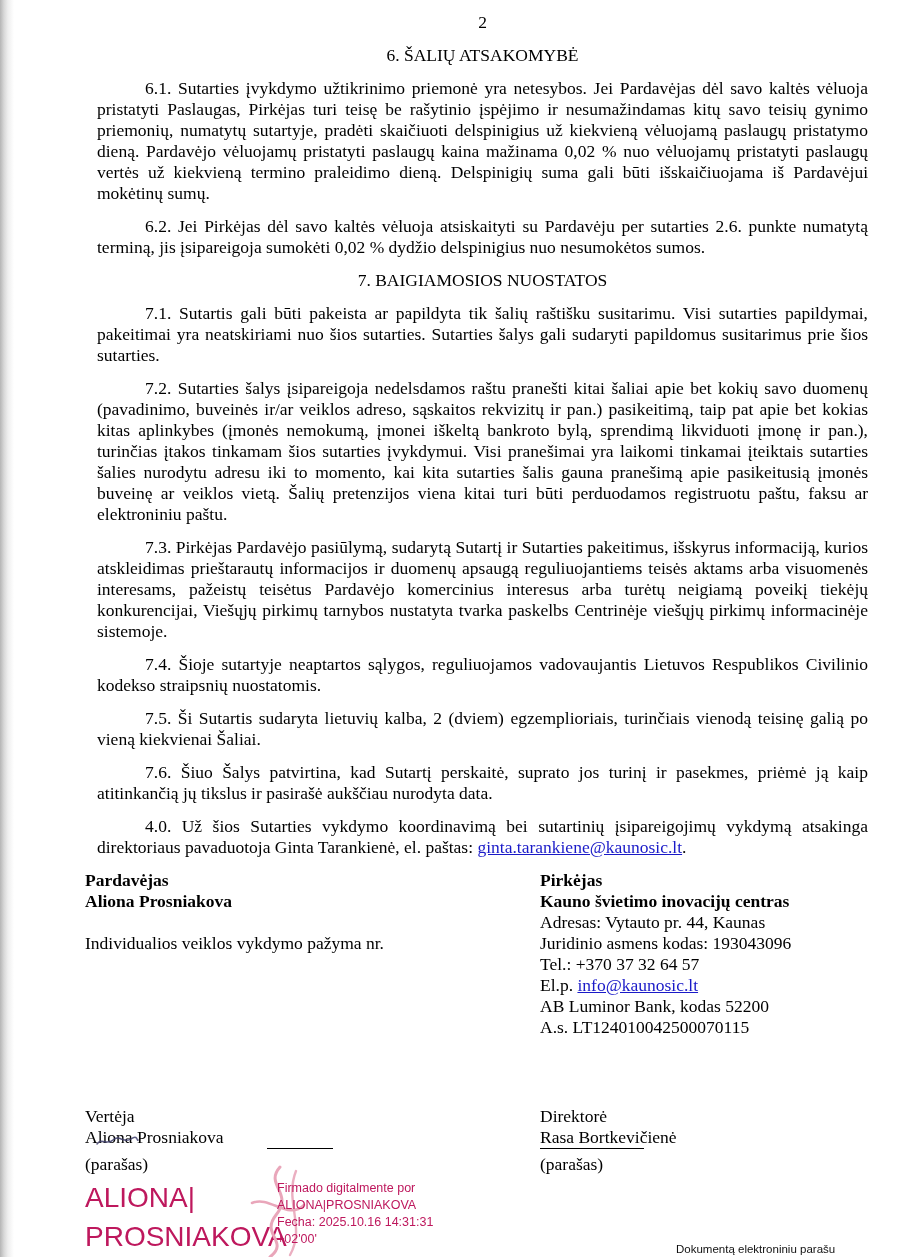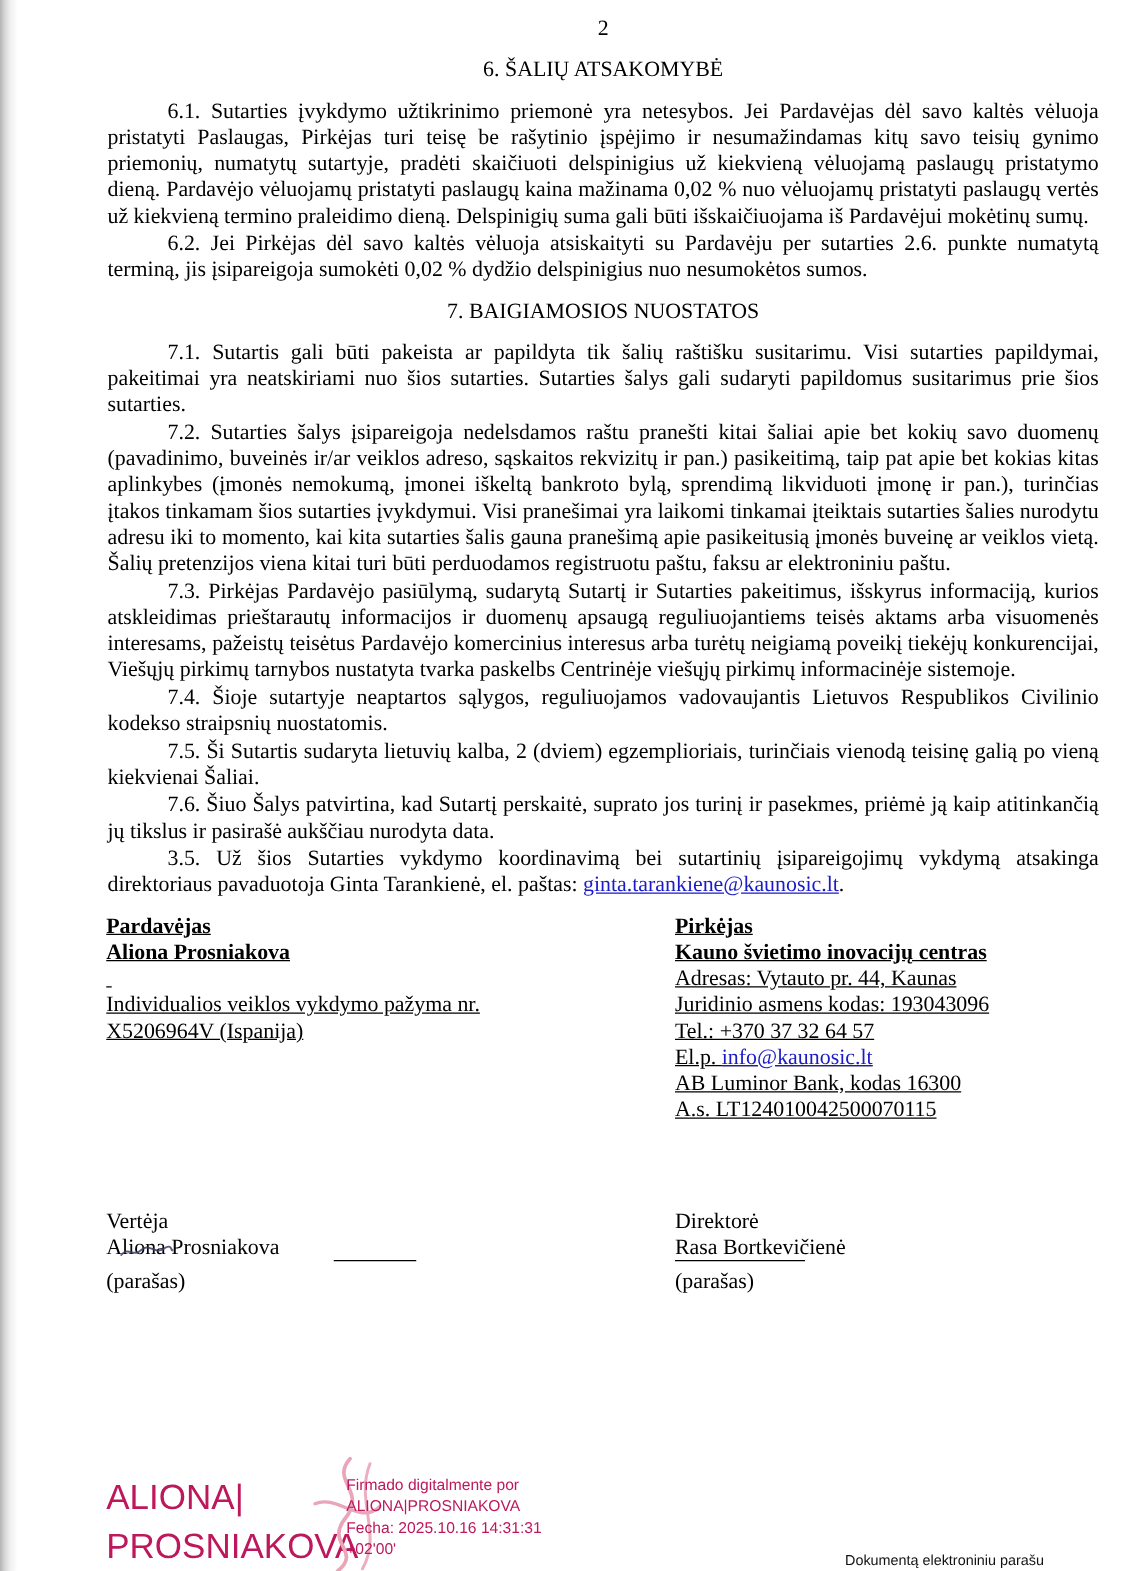--- a/index.html
+++ b/index.html
@@ -28,30 +28,30 @@
     line-height: 21px;
   }
   .page-number { text-align: center; margin-bottom: 12px; }
   .heading {
     font-size: 17.5px;
     font-weight: normal;
     text-align: center;
     margin: 12px 0 12px 0;
   }
   p.para {
-    margin: 1px;
+    margin: 12px;
     text-align: justify;
     text-indent: 48px;
   }
   a.doclink {
     color: #1a1ac8;
     text-decoration: underline;
   }
   a.doclink.italic { }
-  .req-row { display: flex; margin-top: 12px; text-decoration: underline; }
+  .req-row { display: flex; margin-top: 12px; }
   .req-col-left { width: 455px; }
   .req-col-right { flex: 1; }
   .bold { font-weight: bold; }
   .req-line { white-space: nowrap; }
   .blank-line { height: 21px; }
   .sig-names-row { display: flex; margin-top: 68px; }
   .sig-names-col-left { width: 455px; }
   .sig-names-col-right { flex: 1; }
   .name-wrap { position: relative; display: inline-block; }
   .scribble-small { position: absolute; left: 10px; top: 6px; pointer-events: none; }
@@ -107,39 +107,38 @@
     <p class="para">6.1. Sutarties įvykdymo užtikrinimo priemonė yra netesybos. Jei Pardavėjas dėl savo kaltės vėluoja pristatyti Paslaugas, Pirkėjas turi teisę be rašytinio įspėjimo ir nesumažindamas kitų savo teisių gynimo priemonių, numatytų sutartyje, pradėti skaičiuoti delspinigius už kiekvieną vėluojamą paslaugų pristatymo dieną. Pardavėjo vėluojamų pristatyti paslaugų kaina mažinama 0,02 % nuo vėluojamų pristatyti paslaugų vertės už kiekvieną termino praleidimo dieną. Delspinigių suma gali būti išskaičiuojama iš Pardavėjui mokėtinų sumų.</p>
     <p class="para">6.2. Jei Pirkėjas dėl savo kaltės vėluoja atsiskaityti su Pardavėju per sutarties 2.6. punkte numatytą terminą, jis įsipareigoja sumokėti 0,02 % dydžio delspinigius nuo nesumokėtos sumos.</p>
 
     <div class="heading">7. BAIGIAMOSIOS NUOSTATOS</div>
     <p class="para">7.1. Sutartis gali būti pakeista ar papildyta tik šalių raštišku susitarimu. Visi sutarties papildymai, pakeitimai yra neatskiriami nuo šios sutarties. Sutarties šalys gali sudaryti papildomus susitarimus prie šios sutarties.</p>
     <p class="para">7.2. Sutarties šalys įsipareigoja nedelsdamos raštu pranešti kitai šaliai apie bet kokių savo duomenų (pavadinimo, buveinės ir/ar veiklos adreso, sąskaitos rekvizitų ir pan.) pasikeitimą, taip pat apie bet kokias kitas aplinkybes (įmonės nemokumą, įmonei iškeltą bankroto bylą, sprendimą likviduoti įmonę ir pan.), turinčias įtakos tinkamam šios sutarties įvykdymui. Visi pranešimai yra laikomi tinkamai įteiktais sutarties šalies nurodytu adresu iki to momento, kai kita sutarties šalis gauna pranešimą apie pasikeitusią įmonės buveinę ar veiklos vietą. Šalių pretenzijos viena kitai turi būti perduodamos registruotu paštu, faksu ar elektroniniu paštu.</p>
     <p class="para">7.3. Pirkėjas Pardavėjo pasiūlymą, sudarytą Sutartį ir Sutarties pakeitimus, išskyrus informaciją, kurios atskleidimas prieštarautų informacijos ir duomenų apsaugą reguliuojantiems teisės aktams arba visuomenės interesams, pažeistų teisėtus Pardavėjo komercinius interesus arba turėtų neigiamą poveikį tiekėjų konkurencijai, Viešųjų pirkimų tarnybos nustatyta tvarka paskelbs Centrinėje viešųjų pirkimų informacinėje sistemoje.</p>
     <p class="para">7.4. Šioje sutartyje neaptartos sąlygos, reguliuojamos vadovaujantis Lietuvos Respublikos Civilinio kodekso straipsnių nuostatomis.</p>
     <p class="para">7.5. Ši Sutartis sudaryta lietuvių kalba, 2 (dviem) egzemplioriais, turinčiais vienodą teisinę galią po vieną kiekvienai Šaliai.</p>
     <p class="para">7.6. Šiuo Šalys patvirtina, kad Sutartį perskaitė, suprato jos turinį ir pasekmes, priėmė ją kaip atitinkančią jų tikslus ir pasirašė aukščiau nurodyta data.</p>
-    <p class="para"><span>3.5. Už šios Sutarties vykdymo koordinavimą bei sutartinių įsipareigojimų vykdymą atsakinga direktoriaus pavaduotoja Ginta Tarankienė, el. paštas: </span><a class="doclink italic" href="#">ginta.tarankiene@kaunosic.lt</a><span>.</span></p>
+    <p class="para"><span>4.0. Už šios Sutarties vykdymo koordinavimą bei sutartinių įsipareigojimų vykdymą atsakinga direktoriaus pavaduotoja Ginta Tarankienė, el. paštas: </span><a class="doclink italic" href="#">ginta.tarankiene@kaunosic.lt</a><span>.</span></p>
 
 
     <div class="req-row">
       <div class="req-col-left">
         <div class="req-line bold">Pardavėjas</div>
         <div class="req-line bold">Aliona Prosniakova</div>
         <div class="blank-line">&nbsp;</div>
         <div class="req-line">Individualios veiklos vykdymo pažyma nr.</div>
-        <div class="req-line">X5206964V (Ispanija)</div>
       </div>
       <div class="req-col-right">
         <div class="req-line bold">Pirkėjas</div>
         <div class="req-line bold">Kauno švietimo inovacijų centras</div>
         <div class="req-line">Adresas: Vytauto pr. 44, Kaunas</div>
         <div class="req-line">Juridinio asmens kodas: 193043096</div>
         <div class="req-line">Tel.: +370 37 32 64 57</div>
         <div class="req-line"><span>El.p. </span><a class="doclink" href="#">info@kaunosic.lt</a></div>
-        <div class="req-line">AB Luminor Bank, kodas 16300</div>
+        <div class="req-line">AB Luminor Bank, kodas 52200</div>
         <div class="req-line">A.s. LT124010042500070115</div>
       </div>
     </div>
 
     <div class="sig-names-row">
       <div class="sig-names-col-left">
         <div>Vertėja</div>
         <div>
           <span class="name-wrap">
             <span>Aliona Prosniakova</span>

